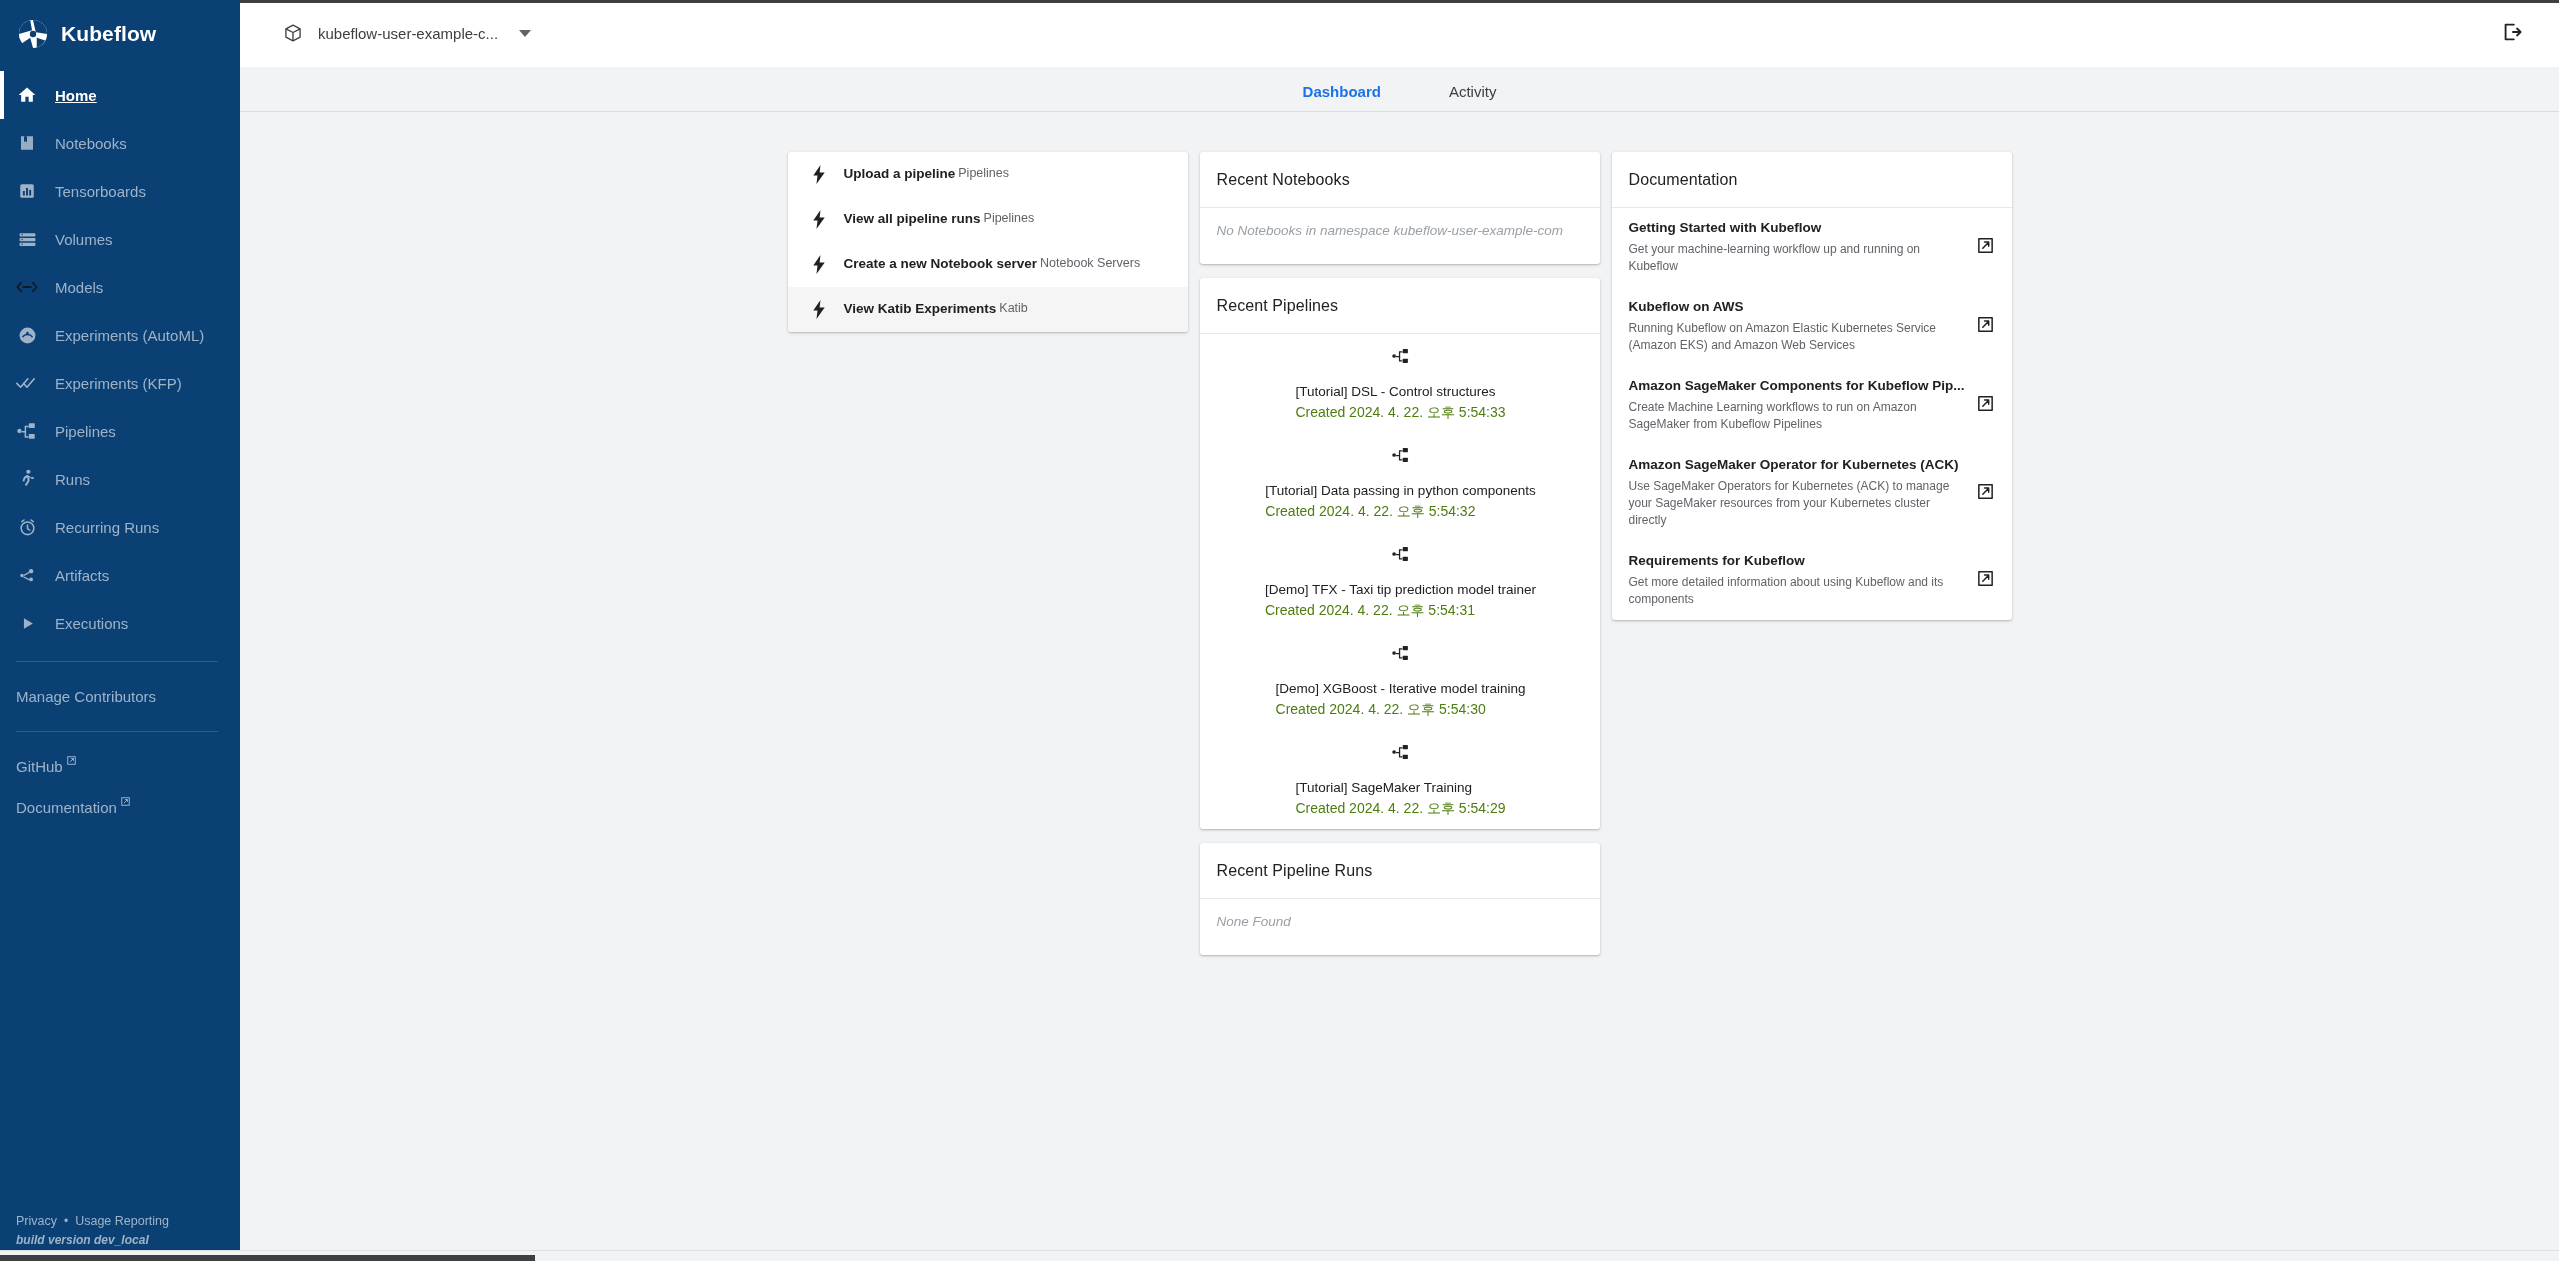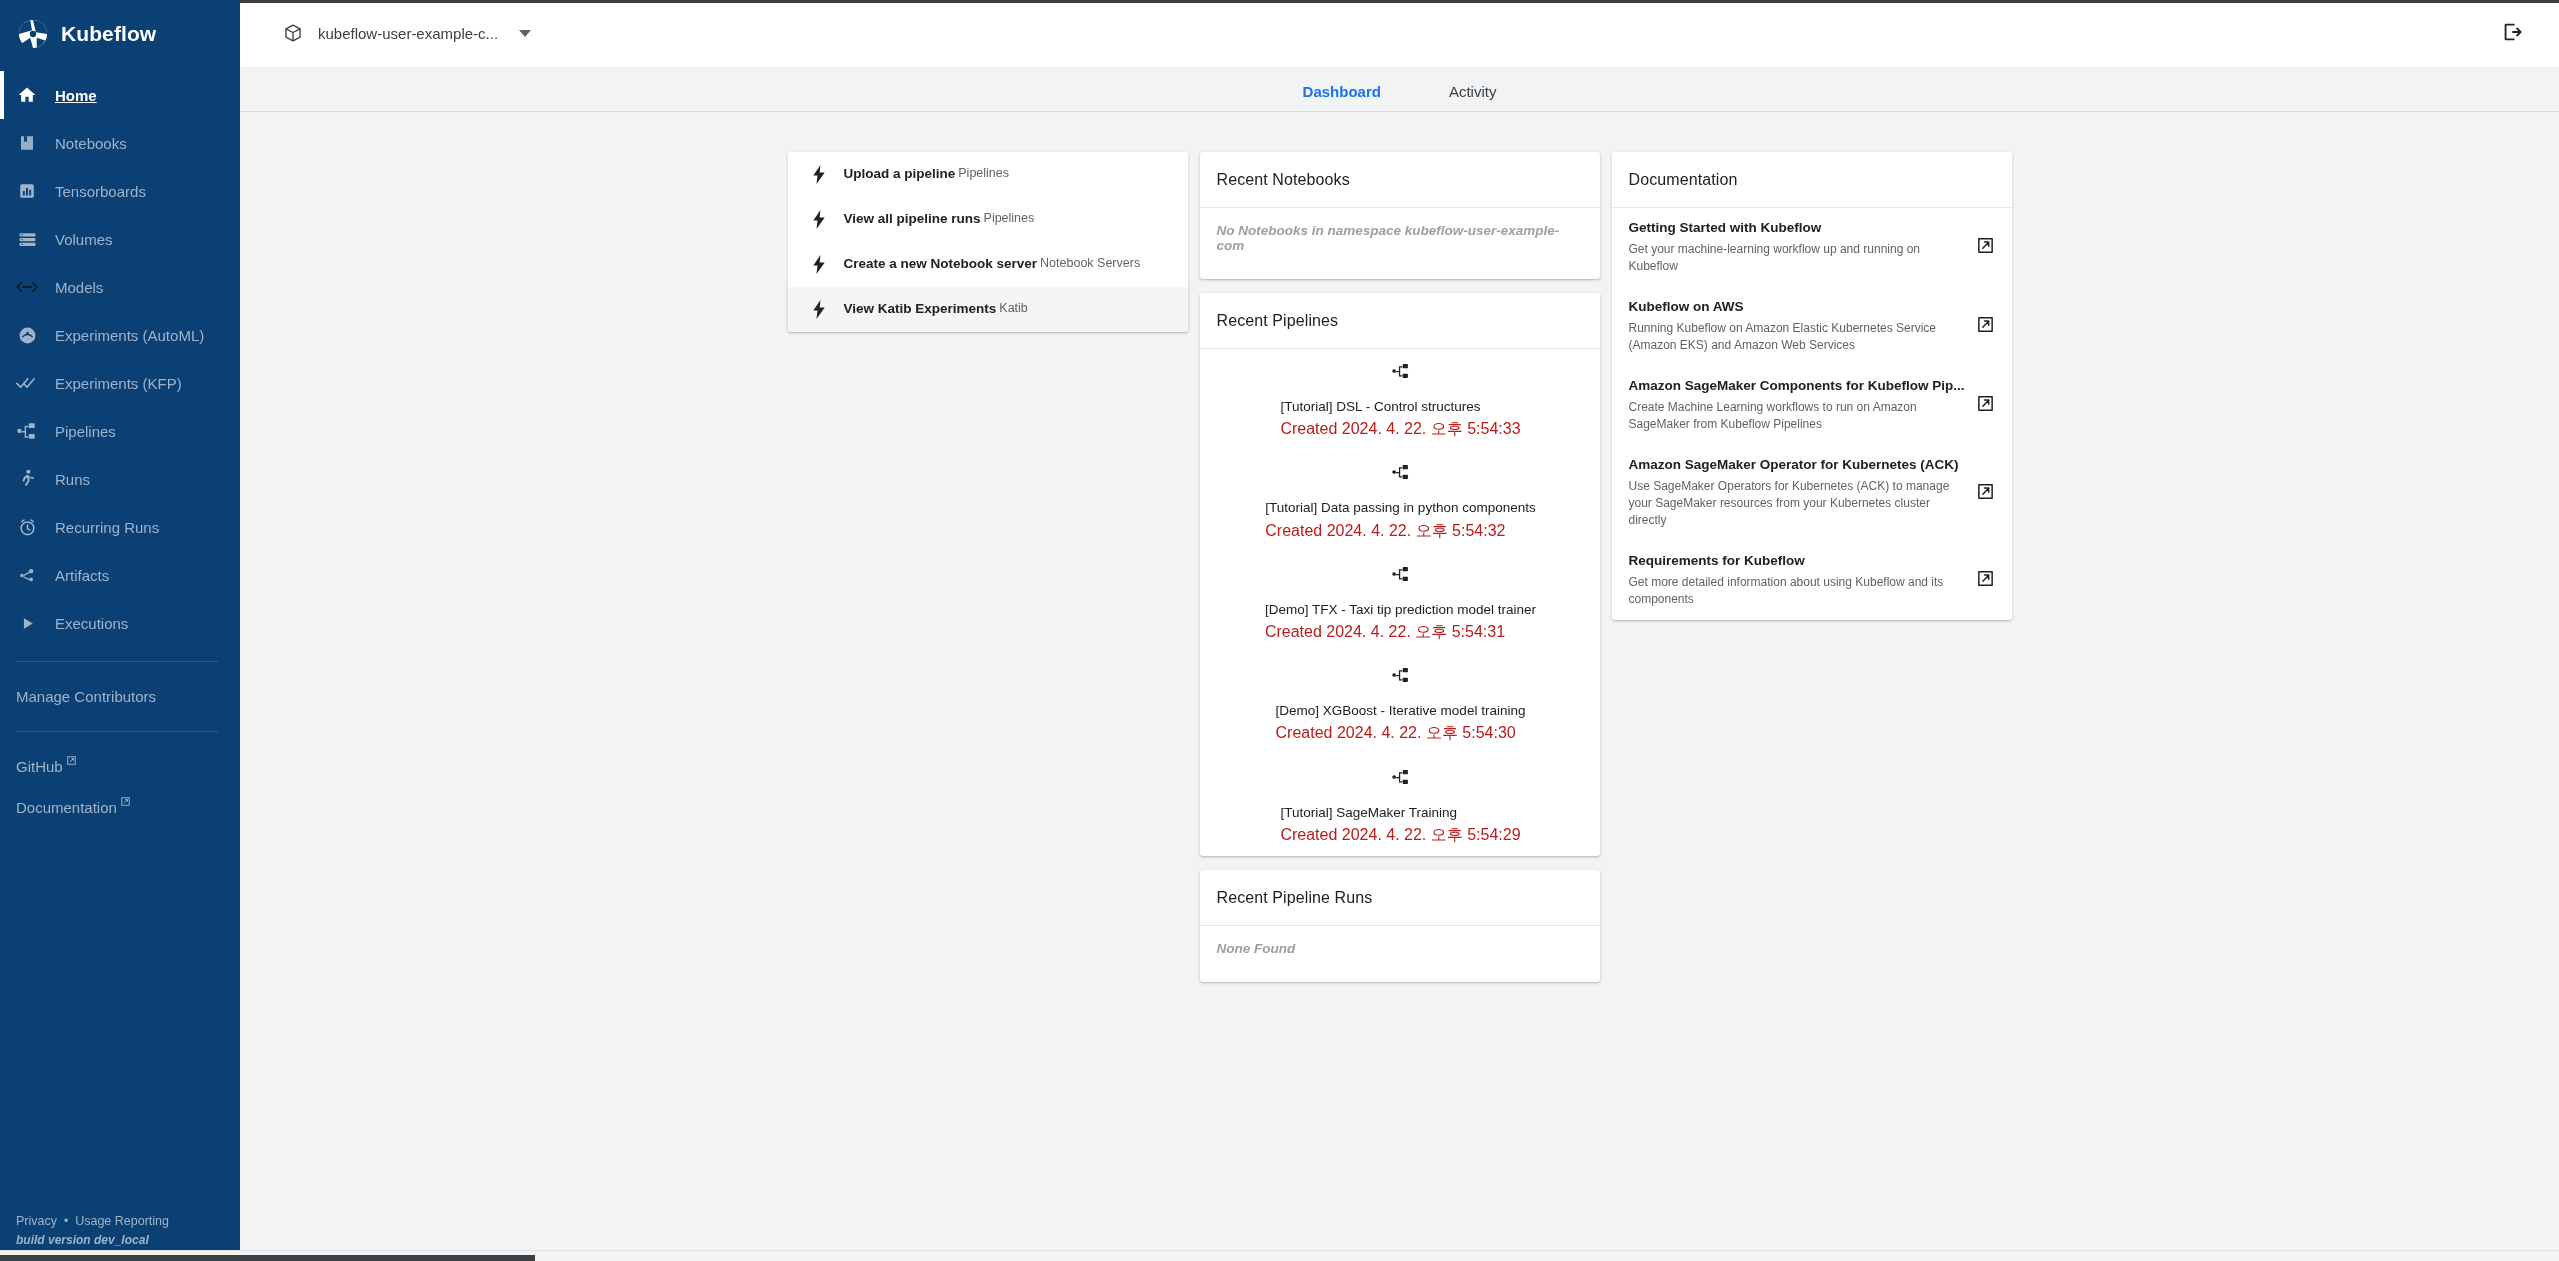--- a/index.html
+++ b/index.html
@@ -140,21 +140,21 @@
   }
   .card-head {
     padding: 19px 17px 18px 17px;
     font-size: 16px; color: #202124;
     border-bottom: 1px solid #e5e7e9;
     letter-spacing: .1px;
   }
   .card-body { padding: 0; }
   .empty-msg {
     padding: 15px 17px 26px 17px;
-    font-size: 13.5px; font-style: italic; color: #9aa0a6; font-weight: bold;
+    font-size: 13.5px; font-style: italic; color: #9aa0a6;
   }
 
   
   .shortcut-row {
     display: flex; align-items: center;
     gap: 16px;
     padding: 13px 17px 13px 22px;
     cursor: pointer;
   }
   .shortcut-row.hovered { background: #f5f5f5; }
@@ -166,21 +166,21 @@
   
   .pipe-row {
     display: flex; align-items: center; gap: 18px;
     padding: 12px 17px 12px 19px;
     cursor: pointer;
     flex-direction: column;
   }
   .pipe-ico { width: 20px; flex: 0 0 20px; display:flex; align-items:center; justify-content:center;}
   .pipe-texts { display: flex; flex-direction: column; gap: 4px; }
   .pipe-title { font-size: 13.5px; color: #202124; line-height: 1.2; }
-  .pipe-sub { font-size: 16px; color: #b91c1c; line-height: 1.2; }
+  .pipe-sub { font-size: 14px; color: #4d7c0f; line-height: 1.2; }
 
   
   .doc-row {
     display: flex; align-items: center; gap: 10px;
     padding: 12px 14px 12px 17px;
     cursor: pointer;
   }
   .doc-texts { flex: 1; display: flex; flex-direction: column; gap: 4px; }
   .doc-title {
     font-size: 13.5px; color: #202124; font-weight: 700; line-height: 1.25;

